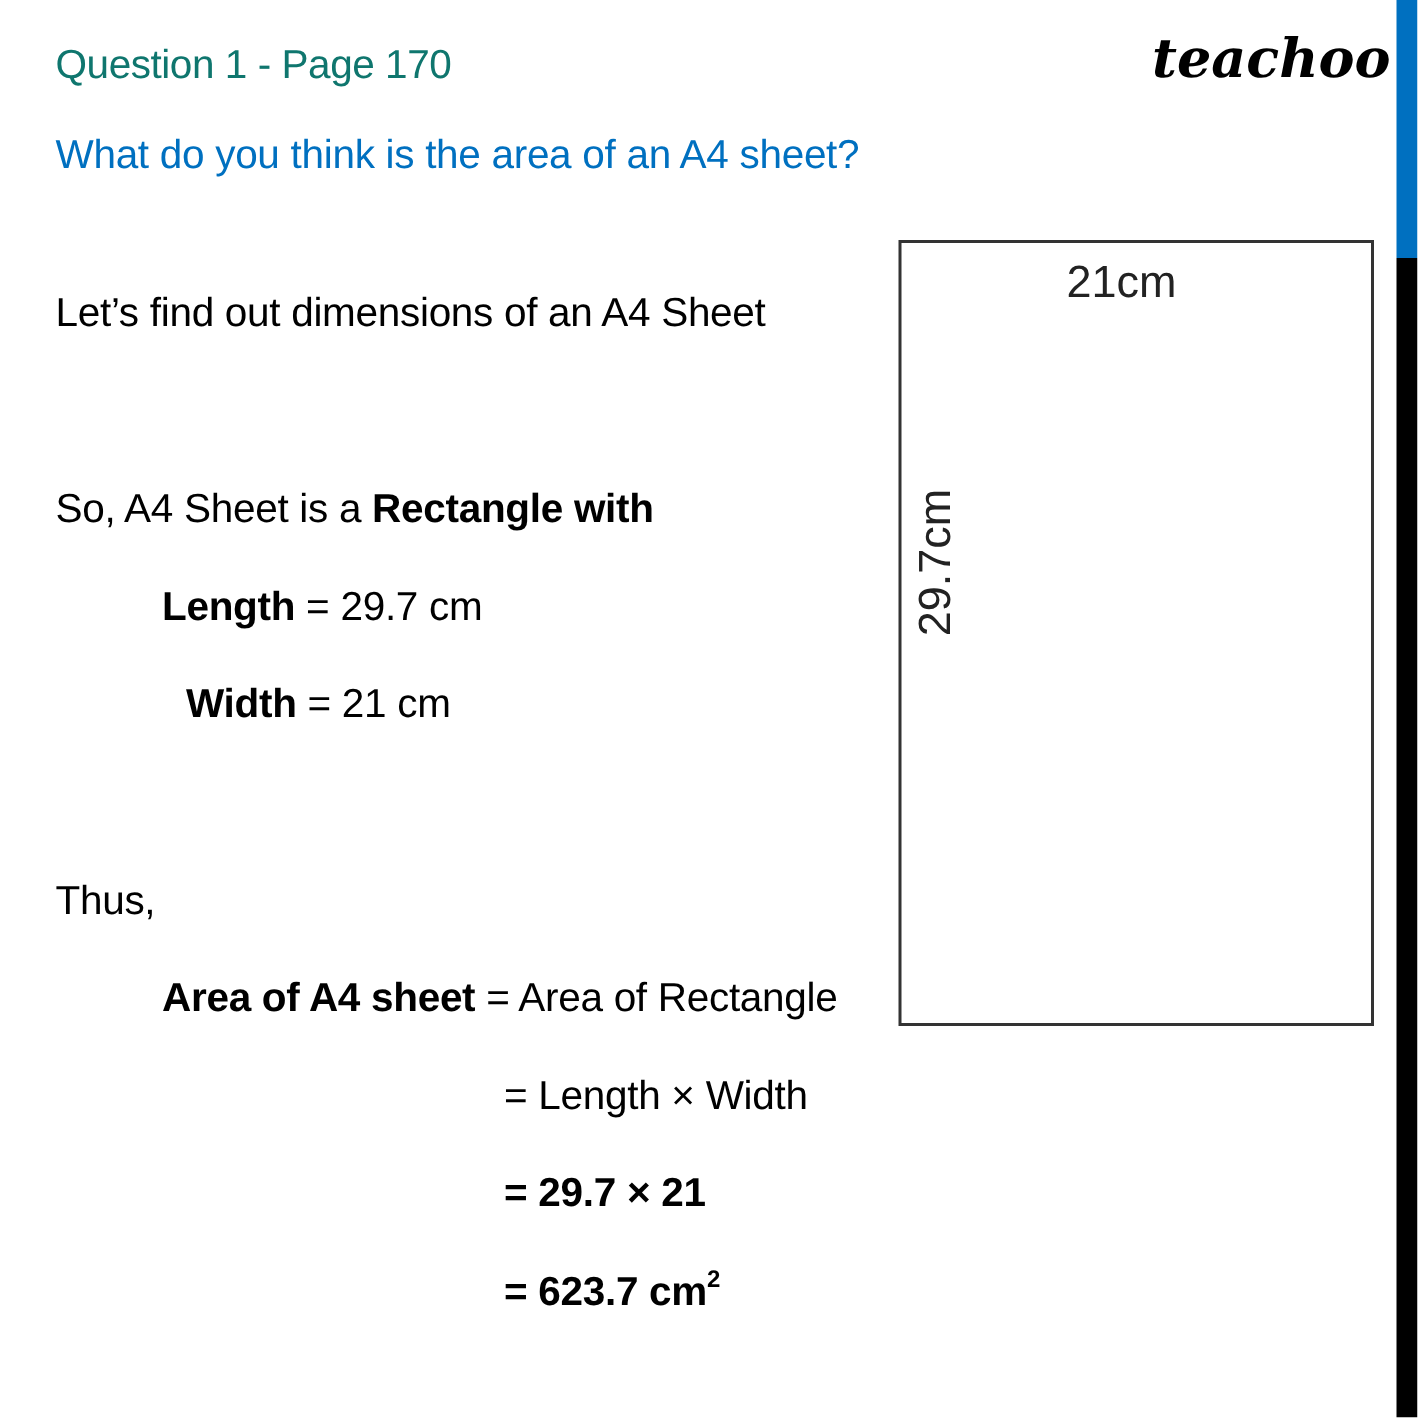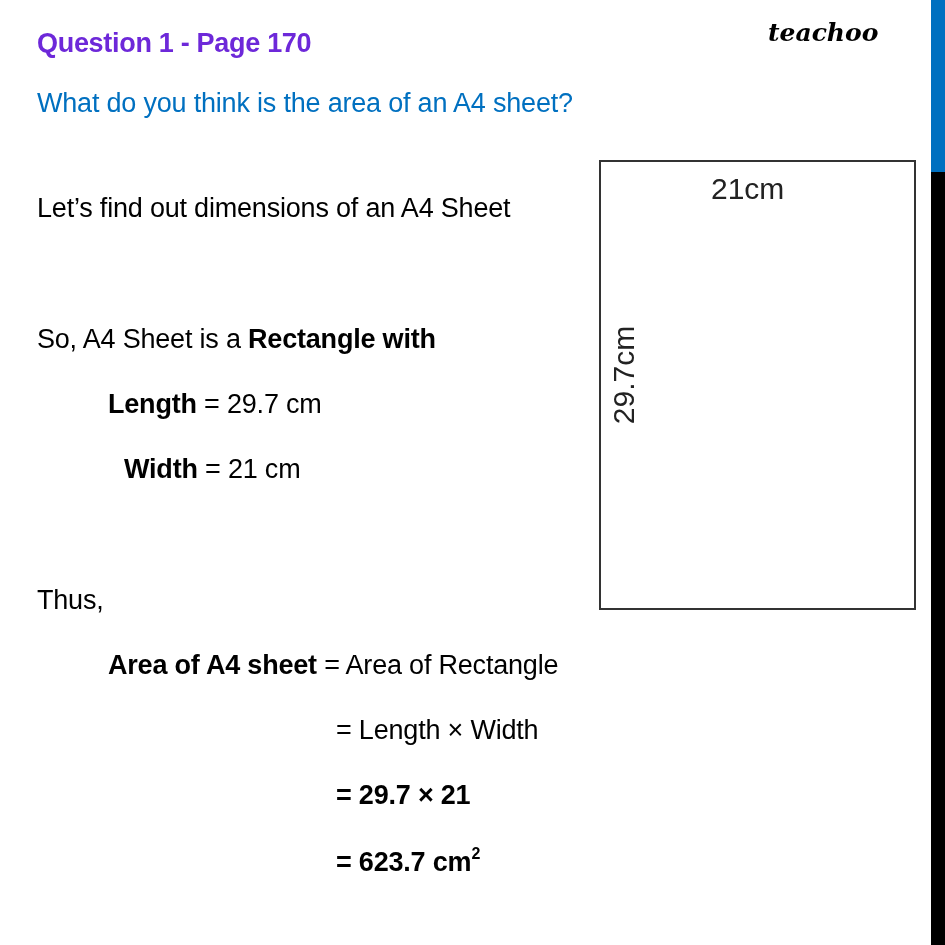--- a/index.html
+++ b/index.html
@@ -3,28 +3,28 @@
   <meta charset="utf-8">
   <style>
     html, body { margin: 0; padding: 0; }
     body {
       width: 945px; height: 945px; position: relative; overflow: hidden;
       background: #ffffff;
       font-family: "Liberation Sans", "DejaVu Sans", sans-serif;
       color: #000;
     }
     .abs { position: absolute; white-space: nowrap; }
-    .q-title { left: 37px; top: 28px; font-size: 27px; font-weight: bold; color: #6d28d9; letter-spacing: -0.3px; }
+    .q-title { left: 37px; top: 28px; font-size: 27px; font-weight: normal; color: #0f766e; letter-spacing: -0.3px; }
     .q-text { left: 37px; top: 88px; font-size: 27px; color: #0070C0; letter-spacing: -0.2px; }
-    .logo { left: 768px; top: 18px; font-family: "DejaVu Serif", serif; font-style: italic; font-weight: bold; font-size: 25px; color: #000; letter-spacing: 0px; }
+    .logo { left: 768px; top: 18px; font-family: "DejaVu Serif", serif; font-style: italic; font-weight: bold; font-size: 36px; color: #000; letter-spacing: 0px; }
     .body-text { font-size: 27px; color: #000; letter-spacing: -0.2px; }
     b { font-weight: bold; }
     .side-blue { left: 931px; top: 0; width: 14px; height: 172px; background: #0070C0; }
     .side-black { left: 931px; top: 172px; width: 14px; height: 773px; background: #000; }
-    .a4-box { left: 599px; top: 160px; width: 317px; height: 450px; border: 2px solid #333; box-sizing: border-box; background: #fff; }
+    .a4-box { left: 599px; top: 160px; width: 317px; height: 524px; border: 2px solid #333; box-sizing: border-box; background: #fff; }
     .a4-width { left: 110px; top: 10px; font-size: 30px; color: #222; }
     .a4-length { left: -67px; top: 196px; font-size: 30px; color: #222; transform: rotate(-90deg); transform-origin: center center; width: 180px; text-align: center; }
     .a4-label { left: 78px; top: 160px; font-size: 130px; color: #111; font-family: "DejaVu Sans", sans-serif; letter-spacing: -4px; }
     sup { font-size: 16px; vertical-align: 12px; }
   </style>
 </head>
 <body>
 
 <div class="abs side-blue"></div>
 <div class="abs side-black"></div>

